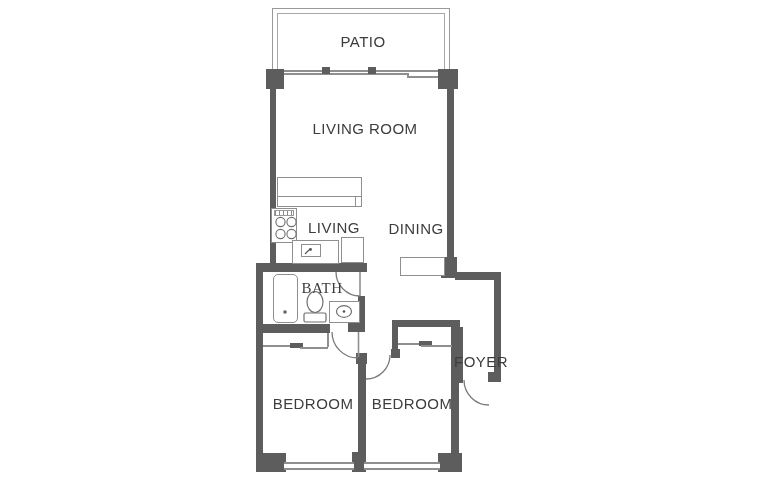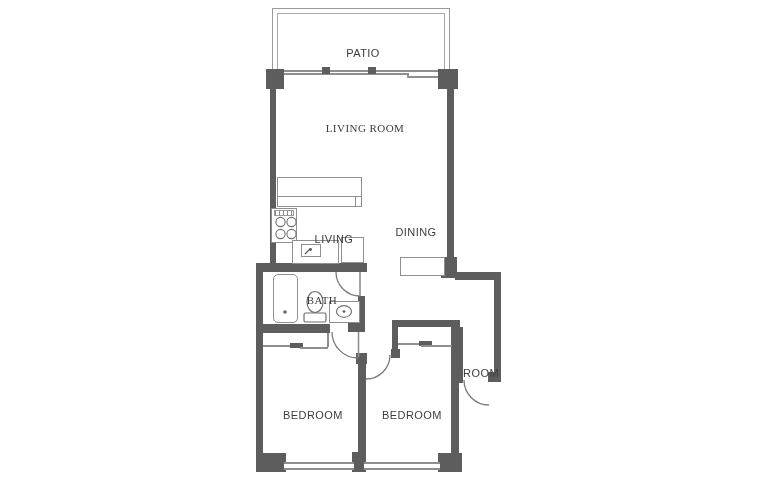--- a/index.html
+++ b/index.html
@@ -7,22 +7,22 @@
          font-family:"Liberation Sans", sans-serif;}
   
   .w{position:absolute;background:#5d5d5d;}
   
   .box{position:absolute;border:1.4px solid #8f8f8f;background:#ffffff;box-sizing:border-box;}
   .noborder-bottom{border-bottom:none;}
   
   .ln{position:absolute;background:#8f8f8f;}
   .tick{position:absolute;background:#5d5d5d;}
   .hatch{position:absolute;background:repeating-linear-gradient(90deg,#8a8a8a 0 1px,#ffffff 1px 4px);border:1px solid #9a9a9a;box-sizing:border-box;}
-  .lbl{position:absolute;transform:translate(-50%,-50%);font-size:11px;color:#3d3d3d;
-       letter-spacing:.45px;white-space:nowrap;margin-top:12px;}
+  .lbl{position:absolute;transform:translate(-50%,-50%);font-size:15px;color:#3d3d3d;
+       letter-spacing:.45px;white-space:nowrap;}
   svg.overlay{position:absolute;left:0;top:0;pointer-events:none;}
 </style>
 </head>
 <body>
 
 <div class="stage">
 
   <div class="box noborder-bottom" style="left:272px;top:8px;width:178px;height:63px;border-color:#9a9a9a;"></div>
   <div class="box noborder-bottom" style="left:277px;top:13px;width:168px;height:58px;border-color:#a8a8a8;"></div>
 
@@ -113,21 +113,21 @@
       <rect x="304" y="313" width="22" height="9" rx="1.5" fill="#fff" stroke="#6f6f6f" stroke-width="1.2"></rect>
     </g>
 
     <g>
       <ellipse cx="344" cy="311.5" rx="7.5" ry="5.8" fill="none" stroke="#6f6f6f" stroke-width="1.2"></ellipse>
       <circle cx="344" cy="311.5" r="1.3" fill="#555"></circle>
     </g>
   </svg>
 
   <span class="lbl" style="left:363px;top:41px;">PATIO</span>
-  <span class="lbl" style="left:365px;top:116px;font-family:Liberation Serif, serif;">LIVING ROOM</span>
+  <span class="lbl" style="left:365px;top:128px;">LIVING ROOM</span>
   <span class="lbl" style="left:334px;top:227px;">LIVING</span>
-  <span class="lbl" style="left:416px;top:220px;">DINING</span>
+  <span class="lbl" style="left:416px;top:228px;">DINING</span>
   <span class="lbl" style="left:322px;top:288px;font-family:Liberation Serif, serif;">BATH</span>
-  <span class="lbl" style="left:481px;top:361px;">ROOM</span>
+  <span class="lbl" style="left:481px;top:361px;">FOYER</span>
   <span class="lbl" style="left:313px;top:403px;">BEDROOM</span>
   <span class="lbl" style="left:412px;top:403px;">BEDROOM</span>
 
 </div>
 
 </body></html>

